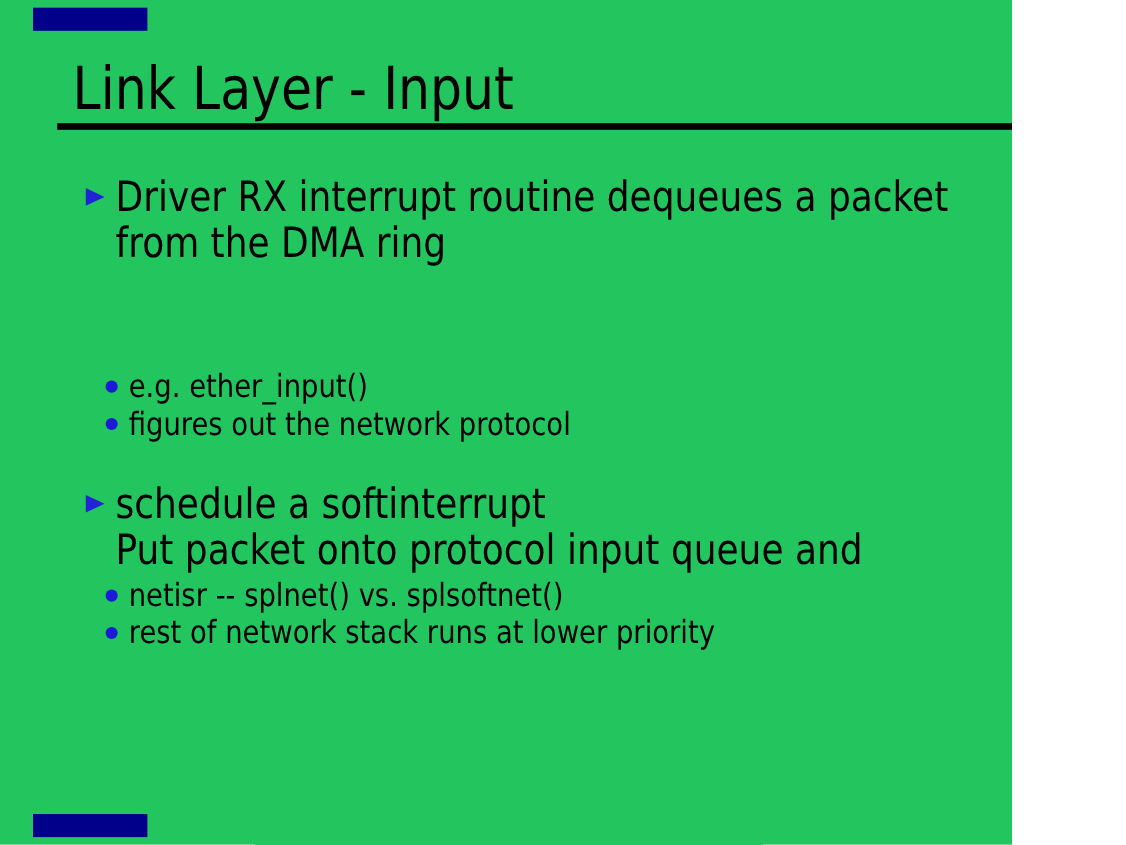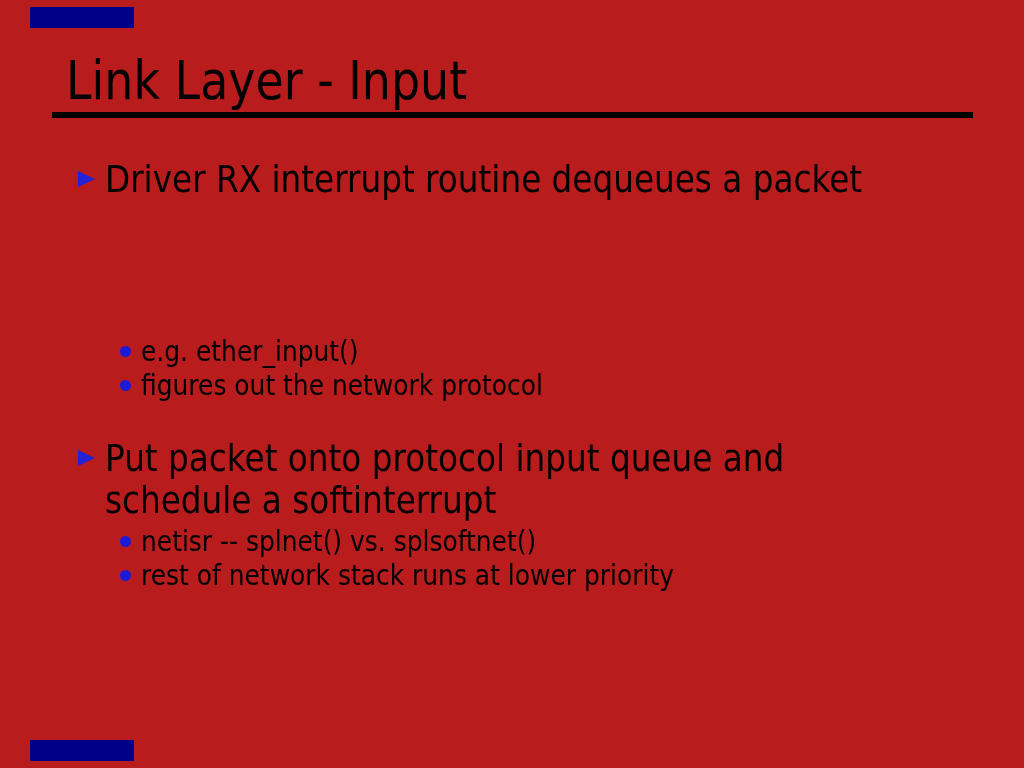--- a/index.html
+++ b/index.html
@@ -3,23 +3,23 @@
 <meta charset="utf-8">
 <style>
   html, body {
     margin: 0;
     padding: 0;
     background: #ffffff;
     font-family: "DejaVu Sans", "Liberation Sans", sans-serif;
   }
   .slide {
     position: relative;
-    width: 1024px;
+    width: 920px;
     height: 768px;
-    background: #b91c1c;
+    background: #22c55e;
     overflow: hidden;
   }
   
   .cx {
     display: inline-block;
     transform: scaleX(0.86);
     transform-origin: 0 50%;
     white-space: nowrap;
   }
   .corner-bar {
@@ -72,21 +72,21 @@
     display: block;
     width: 0;
     height: 0;
     margin-top: 13px;
     border-top: 8px solid transparent;
     border-bottom: 8px solid transparent;
     border-left: 17px solid #2222d8;
   }
 
   
-  .row.l2 { left: 120px; font-size: 29px; line-height: 34px; }
+  .row.l2 { left: 96px; font-size: 29px; line-height: 34px; }
   .row.l2 .marker-col { width: 21px; }
   .dot {
     display: block;
     width: 11px;
     height: 11px;
     margin-top: 12px;
     border-radius: 50%;
     background: #1a1ad8;
   }
 
@@ -111,20 +111,21 @@
     <span class="cx">Link Layer - Input</span>
   </div>
   <div class="title-rule"></div>
 
   <div class="row l1 pos-b1">
     <span class="marker-col">
       <span class="tri"></span>
     </span>
     <span class="txt">
       <span class="tline"><span class="cx">Driver RX interrupt routine dequeues a packet</span></span>
+      <span class="tline"><span class="cx">from the DMA ring</span></span>
     </span>
   </div>
 
 
   <div class="row l2 pos-s2a">
     <span class="marker-col">
       <span class="dot"></span>
     </span>
     <span class="txt">
       <span class="tline"><span class="cx">e.g. ether_input()</span></span>
@@ -137,22 +138,22 @@
     <span class="txt">
       <span class="tline"><span class="cx">figures out the network protocol</span></span>
     </span>
   </div>
 
   <div class="row l1 pos-b3">
     <span class="marker-col">
       <span class="tri"></span>
     </span>
     <span class="txt">
+      <span class="tline"><span class="cx">schedule a softinterrupt</span></span>
       <span class="tline"><span class="cx">Put packet onto protocol input queue and</span></span>
-      <span class="tline"><span class="cx">schedule a softinterrupt</span></span>
     </span>
   </div>
 
   <div class="row l2 pos-s3a">
     <span class="marker-col">
       <span class="dot"></span>
     </span>
     <span class="txt">
       <span class="tline"><span class="cx">netisr -- splnet() vs. splsoftnet()</span></span>
     </span>

